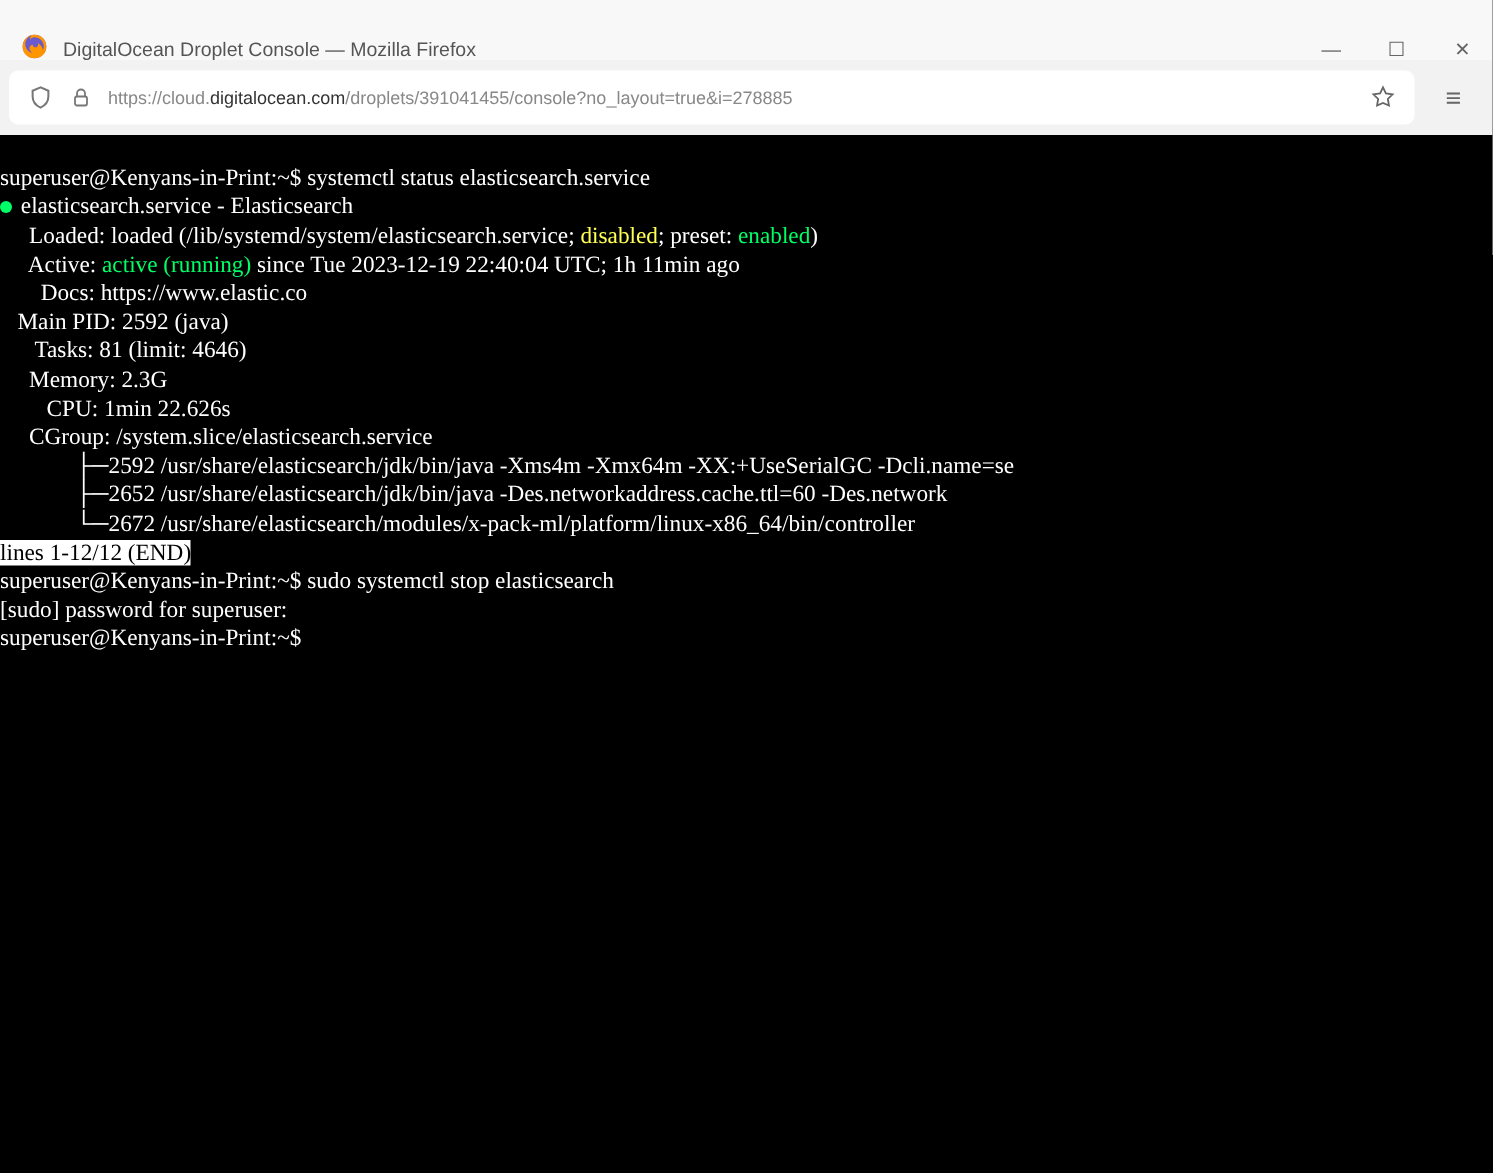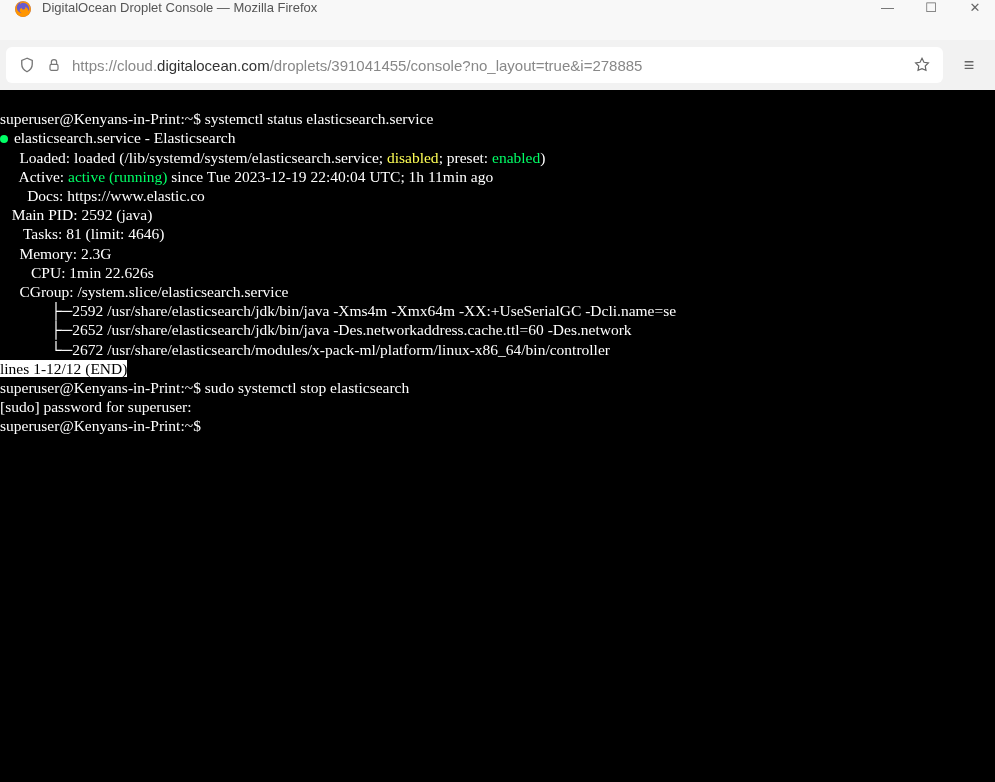--- a/index.html
+++ b/index.html
@@ -9,21 +9,21 @@
     font-family: "Segoe UI", Arial, sans-serif;
     background: #fff;
     width: 995px;
     height: 782px;
     overflow: hidden;
   }
   .titlebar {
     height: 40px;
     background: #f8f8f8;
     display: flex;
-    align-items: flex-start;
+    align-items: flex-end;
     padding: 0 14px;
     color: #555;
     font-size: 13px;
   }
   .ff-icon {
     width: 18px; height: 18px; margin-right: 10px;
   }
   .titlebar-spacer { flex: 1; }
   .win-controls { display: flex; gap: 32px; color: #666; }
   .win-controls span { width: 12px; text-align: center; cursor: default; }
@@ -41,21 +41,21 @@
     background: #fff;
     border-radius: 6px;
     display: flex;
     align-items: center;
     padding: 0 12px;
     gap: 10px;
     color: #888;
   }
   .url-text {
     flex: 1;
-    font-size: 15px;
+    font-size: 12px;
     color: #888;
     white-space: nowrap;
     overflow: hidden;
   }
   .url-text .host { color: #333; }
   .bookmark-star, .hamburger {
     color: #666;
   }
   .hamburger { width: 40px; text-align: center; font-size: 18px; }
   .terminal {

